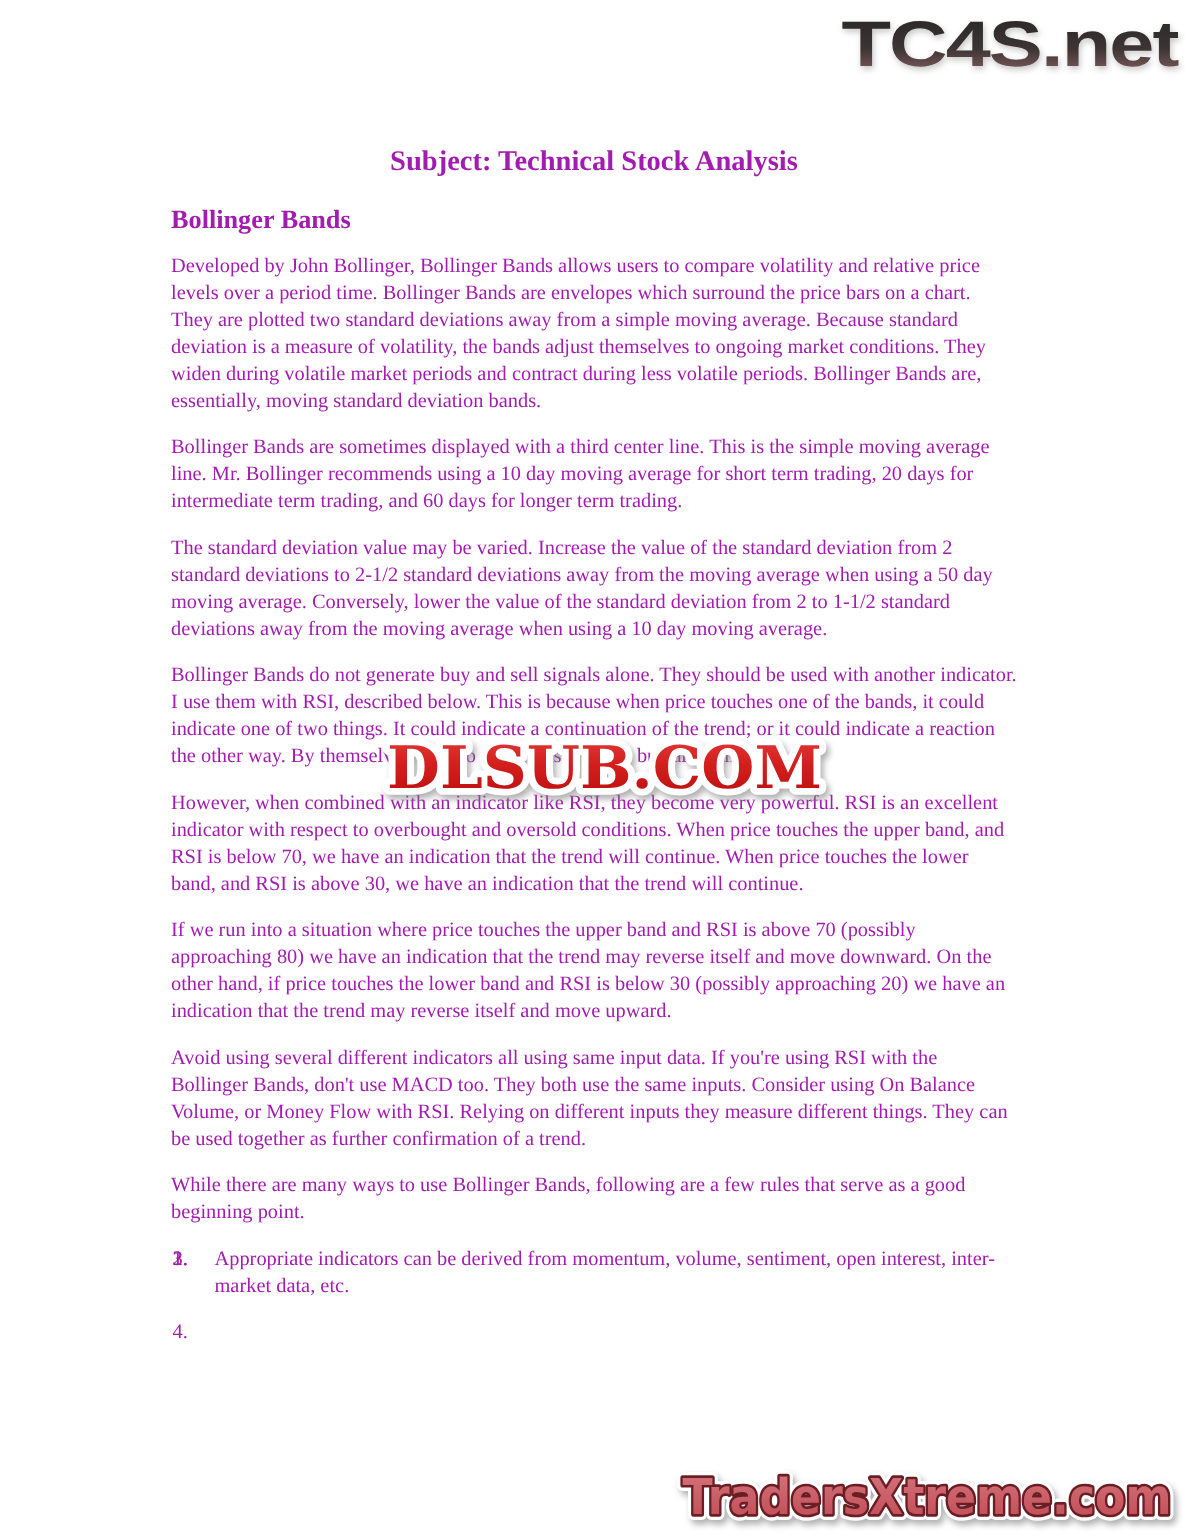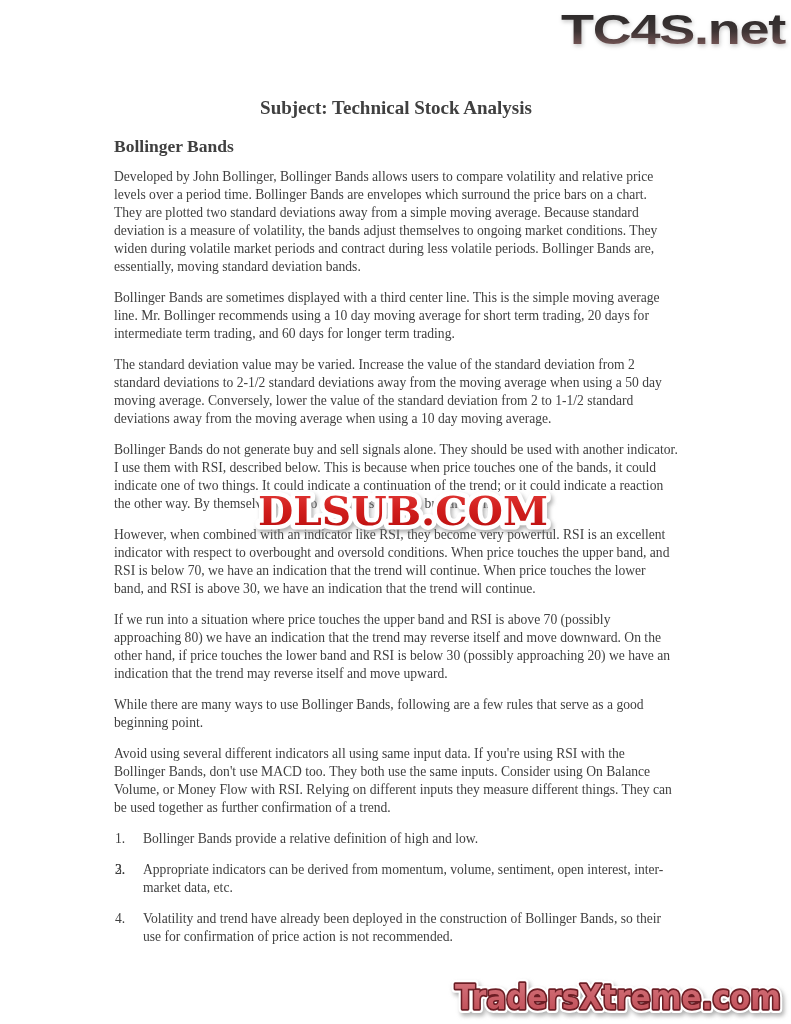--- a/index.html
+++ b/index.html
@@ -11,21 +11,21 @@
     font-family:"Liberation Serif", serif;
   }
   .page { position:absolute; inset:0; }
 
   
   .top-logo { position:absolute; top:3px; right:1px; width:232px; height:52px; }
 
   
   .content {
     position:absolute; left:114px; top:97px; width:564px;
-    color:#404040;
+    color:#a21caf;
   }
   .title {
     text-align:center; font-weight:bold;
     font-size:19px; line-height:22px;
     margin:0 0 17px 0;
   }
   .heading {
     font-weight:bold;
     font-size:17.5px; line-height:21px;
     margin:16px 0 11px 0;
@@ -86,37 +86,35 @@
     <div class="title">Subject: Technical Stock Analysis</div>
 
     <div class="heading">Bollinger Bands</div>
 
     <p class="para">Developed by John Bollinger, Bollinger Bands allows users to compare volatility and relative price levels over a period time. Bollinger Bands are envelopes which surround the price bars on a chart. They are plotted two standard deviations away from a simple moving average. Because standard deviation is a measure of volatility, the bands adjust themselves to ongoing market conditions. They widen during volatile market periods and contract during less volatile periods. Bollinger Bands are, essentially, moving standard deviation bands.</p>
     <p class="para">Bollinger Bands are sometimes displayed with a third center line. This is the simple moving average line. Mr. Bollinger recommends using a 10 day moving average for short term trading, 20 days for intermediate term trading, and 60 days for longer term trading.</p>
     <p class="para">The standard deviation value may be varied. Increase the value of the standard deviation from 2 standard deviations to 2-1/2 standard deviations away from the moving average when using a 50 day moving average. Conversely, lower the value of the standard deviation from 2 to 1-1/2 standard deviations away from the moving average when using a 10 day moving average.</p>
     <p class="para">Bollinger Bands do not generate buy and sell signals alone. They should be used with another indicator. I use them with RSI, described below. This is because when price touches one of the bands, it could indicate one of two things. It could indicate a continuation of the trend; or it could indicate a reaction the other way. By themselves they do not tell us when to buy and sell.</p>
     <p class="para">However, when combined with an indicator like RSI, they become very powerful. RSI is an excellent indicator with respect to overbought and oversold conditions. When price touches the upper band, and RSI is below 70, we have an indication that the trend will continue. When price touches the lower band, and RSI is above 30, we have an indication that the trend will continue.</p>
     <p class="para">If we run into a situation where price touches the upper band and RSI is above 70 (possibly approaching 80) we have an indication that the trend may reverse itself and move downward. On the other hand, if price touches the lower band and RSI is below 30 (possibly approaching 20) we have an indication that the trend may reverse itself and move upward.</p>
+    <p class="para">Avoid using several different indicators all using same input data. If you're using RSI with the Bollinger Bands, don't use MACD too. They both use the same inputs. Consider using On Balance Volume, or Money Flow with RSI. Relying on different inputs they measure different things. They can be used together as further confirmation of a trend.</p>
     <p class="para">While there are many ways to use Bollinger Bands, following are a few rules that serve as a good beginning point.</p>
-    <p class="para">Avoid using several different indicators all using same input data. If you're using RSI with the Bollinger Bands, don't use MACD too. They both use the same inputs. Consider using On Balance Volume, or Money Flow with RSI. Relying on different inputs they measure different things. They can be used together as further confirmation of a trend.</p>
 
     <div class="li">
       <span class="num">1.</span>
-      <span>Bollinger Bands provide a relative definition of high and low.</span>
     </div>
     <div class="li">
       <span class="num">2.</span>
     </div>
     <div class="li">
       <span class="num">3.</span>
       <span>Appropriate indicators can be derived from momentum, volume, sentiment, open interest, inter-market data, etc.</span>
     </div>
     <div class="li">
       <span class="num">4.</span>
-      <span>Volatility and trend have already been deployed in the construction of Bollinger Bands, so their use for confirmation of price action is not recommended.</span>
     </div>
   </div>
 
   <svg class="watermark" viewBox="0 0 312 58">
     <defs>
       <linearGradient id="dlgrad" x1="0" y1="0" x2="0" y2="1">
         <stop offset="0" stop-color="#e23c3a"></stop>
         <stop offset="0.45" stop-color="#d21f1d"></stop>
         <stop offset="1" stop-color="#b90d0d"></stop>
       </linearGradient>

